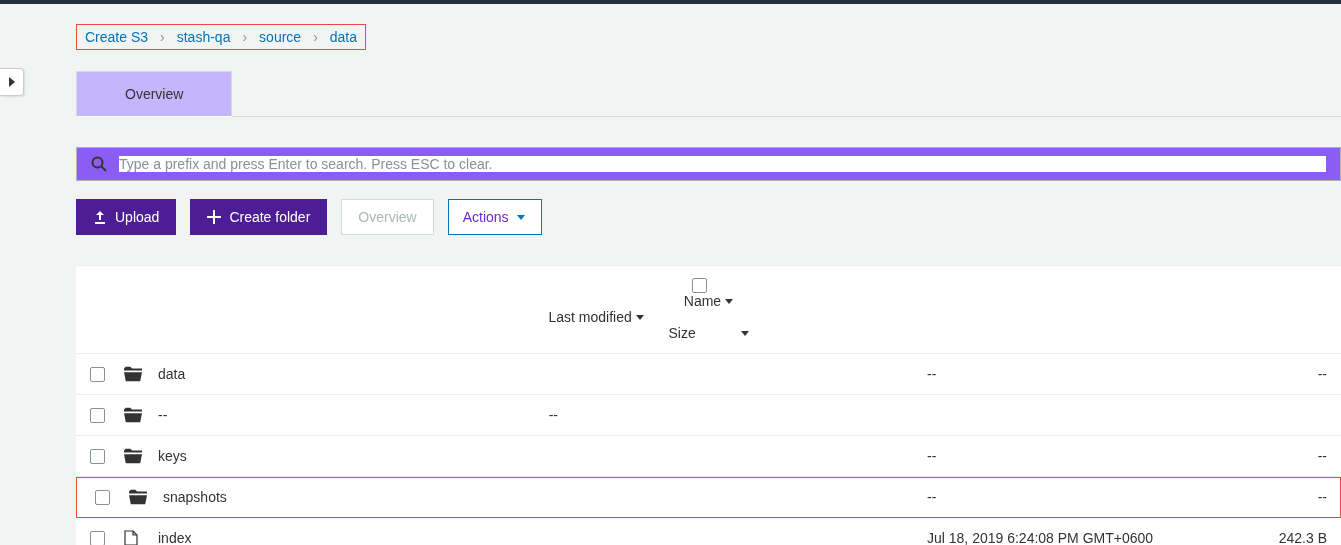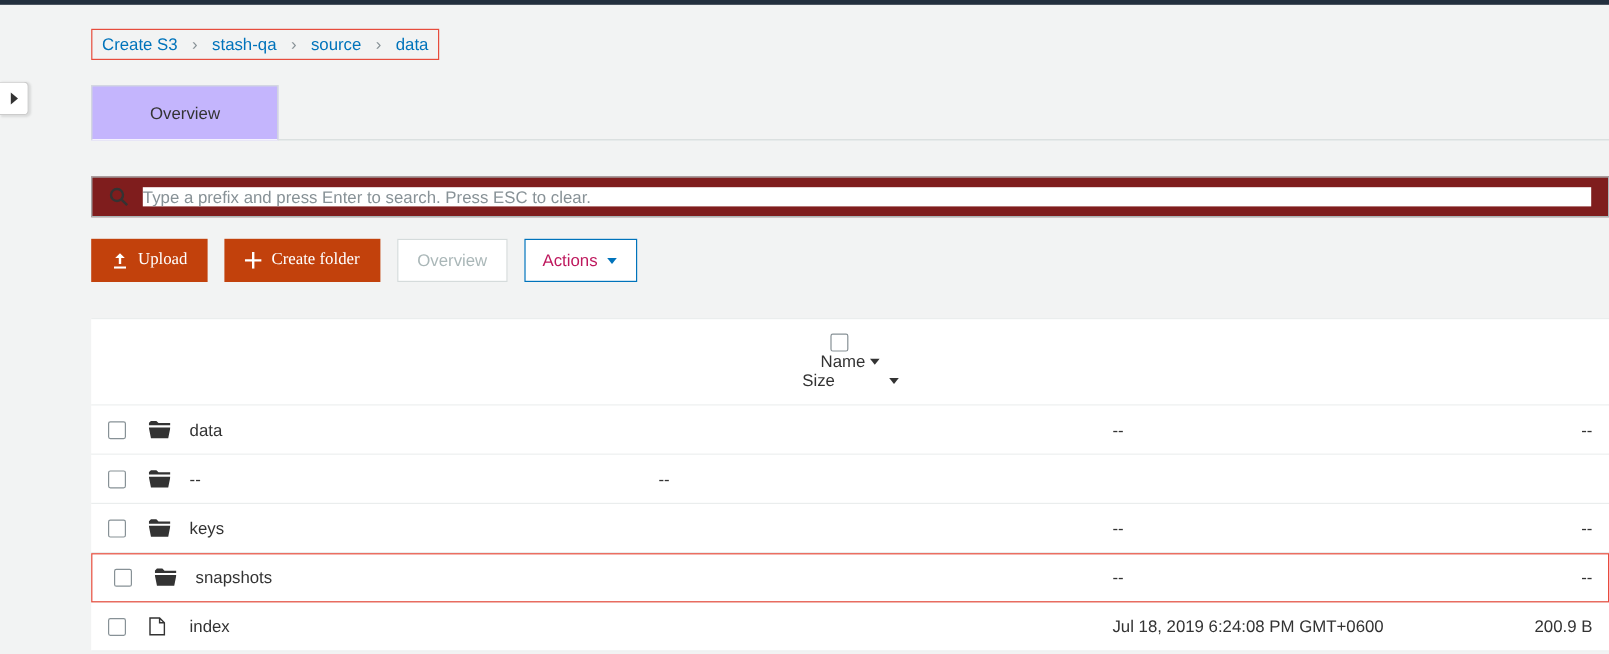--- a/index.html
+++ b/index.html
@@ -62,21 +62,21 @@
   border-bottom: 1px solid #fff;
   position: relative;
   top: 1px;
   font-weight: normal;
   color: #333;
   cursor: pointer;
 }
 .search-wrap {
   display: flex;
   align-items: center;
-  background: #7f1d1d;
+  background: #8b5cf6;
   border: 1px solid #aab7b8;
   padding: 8px 14px;
 }
 .search-wrap svg { flex-shrink: 0; margin-right: 12px; }
 .search-input {
   flex: 1;
   border: none;
   outline: none;
   font-size: 14px;
   color: #333;
@@ -91,23 +91,23 @@
 .btn {
   display: inline-flex;
   align-items: center;
   gap: 8px;
   height: 36px;
   padding: 0 16px;
   border: 1px solid transparent;
   font-size: 14px;
   cursor: pointer;
 }
-.btn-primary { background: #c2410c; color: #fff; font-family: Liberation Serif, serif; }
+.btn-primary { background: #4c1d95; color: #fff; }
 .btn-disabled { background: #fff; color: #aab7b8; border-color: #d5dbdb; cursor: default; }
-.btn-outline { background: #fff; color: #be185d; border-color: #0073bb; padding-left: 14px; }
+.btn-outline { background: #fff; color: #6d28d9; border-color: #0073bb; padding-left: 14px; }
 
 .table { width: 100%; }
 .thead, .trow {
   display: flex;
   align-items: center;
   padding: 12px 14px;
   border-bottom: 1px solid #eaeded;
   background: #fff;
 }
 .thead {
@@ -193,20 +193,24 @@
   <div class="table">
     <div class="thead">
       <div class="col-check">
           <div class="checkbox"></div>
         </div>
       <div class="col-icon"></div>
       <div class="th col-name">
           <span>Name</span>
           <span class="caret-down"></span>
         </div>
+      <div class="th col-mod">
+          <span>Last modified</span>
+          <span class="caret-down"></span>
+        </div>
       <div class="th col-size" style="justify-content:space-between">
           <span>Size</span>
           <span class="caret-down" style="margin-left:4px"></span>
         </div>
     </div>
     <div id="tbody">
         <div class="trow">
           <div class="col-check">
             <div class="checkbox"></div>
           </div>
@@ -261,18 +265,18 @@
           <div class="col-check">
             <div class="checkbox"></div>
           </div>
           <div class="col-icon">
             <svg class="file-svg" width="14" height="16" viewBox="0 0 14 16">
               <path fill="none" stroke="#333" stroke-width="1.2" d="M1 1h8l4 4v10H1zM9 1v4h4"></path>
             </svg>
           </div>
           <div class="col-name"><span class="item-name">index</span></div>
           <div class="col-mod">Jul 18, 2019 6:24:08 PM GMT+0600</div>
-          <div class="col-size">200.9 B</div>
+          <div class="col-size">242.3 B</div>
         </div>
       </div>
   </div>
 
 </div>
 
 </body></html>

